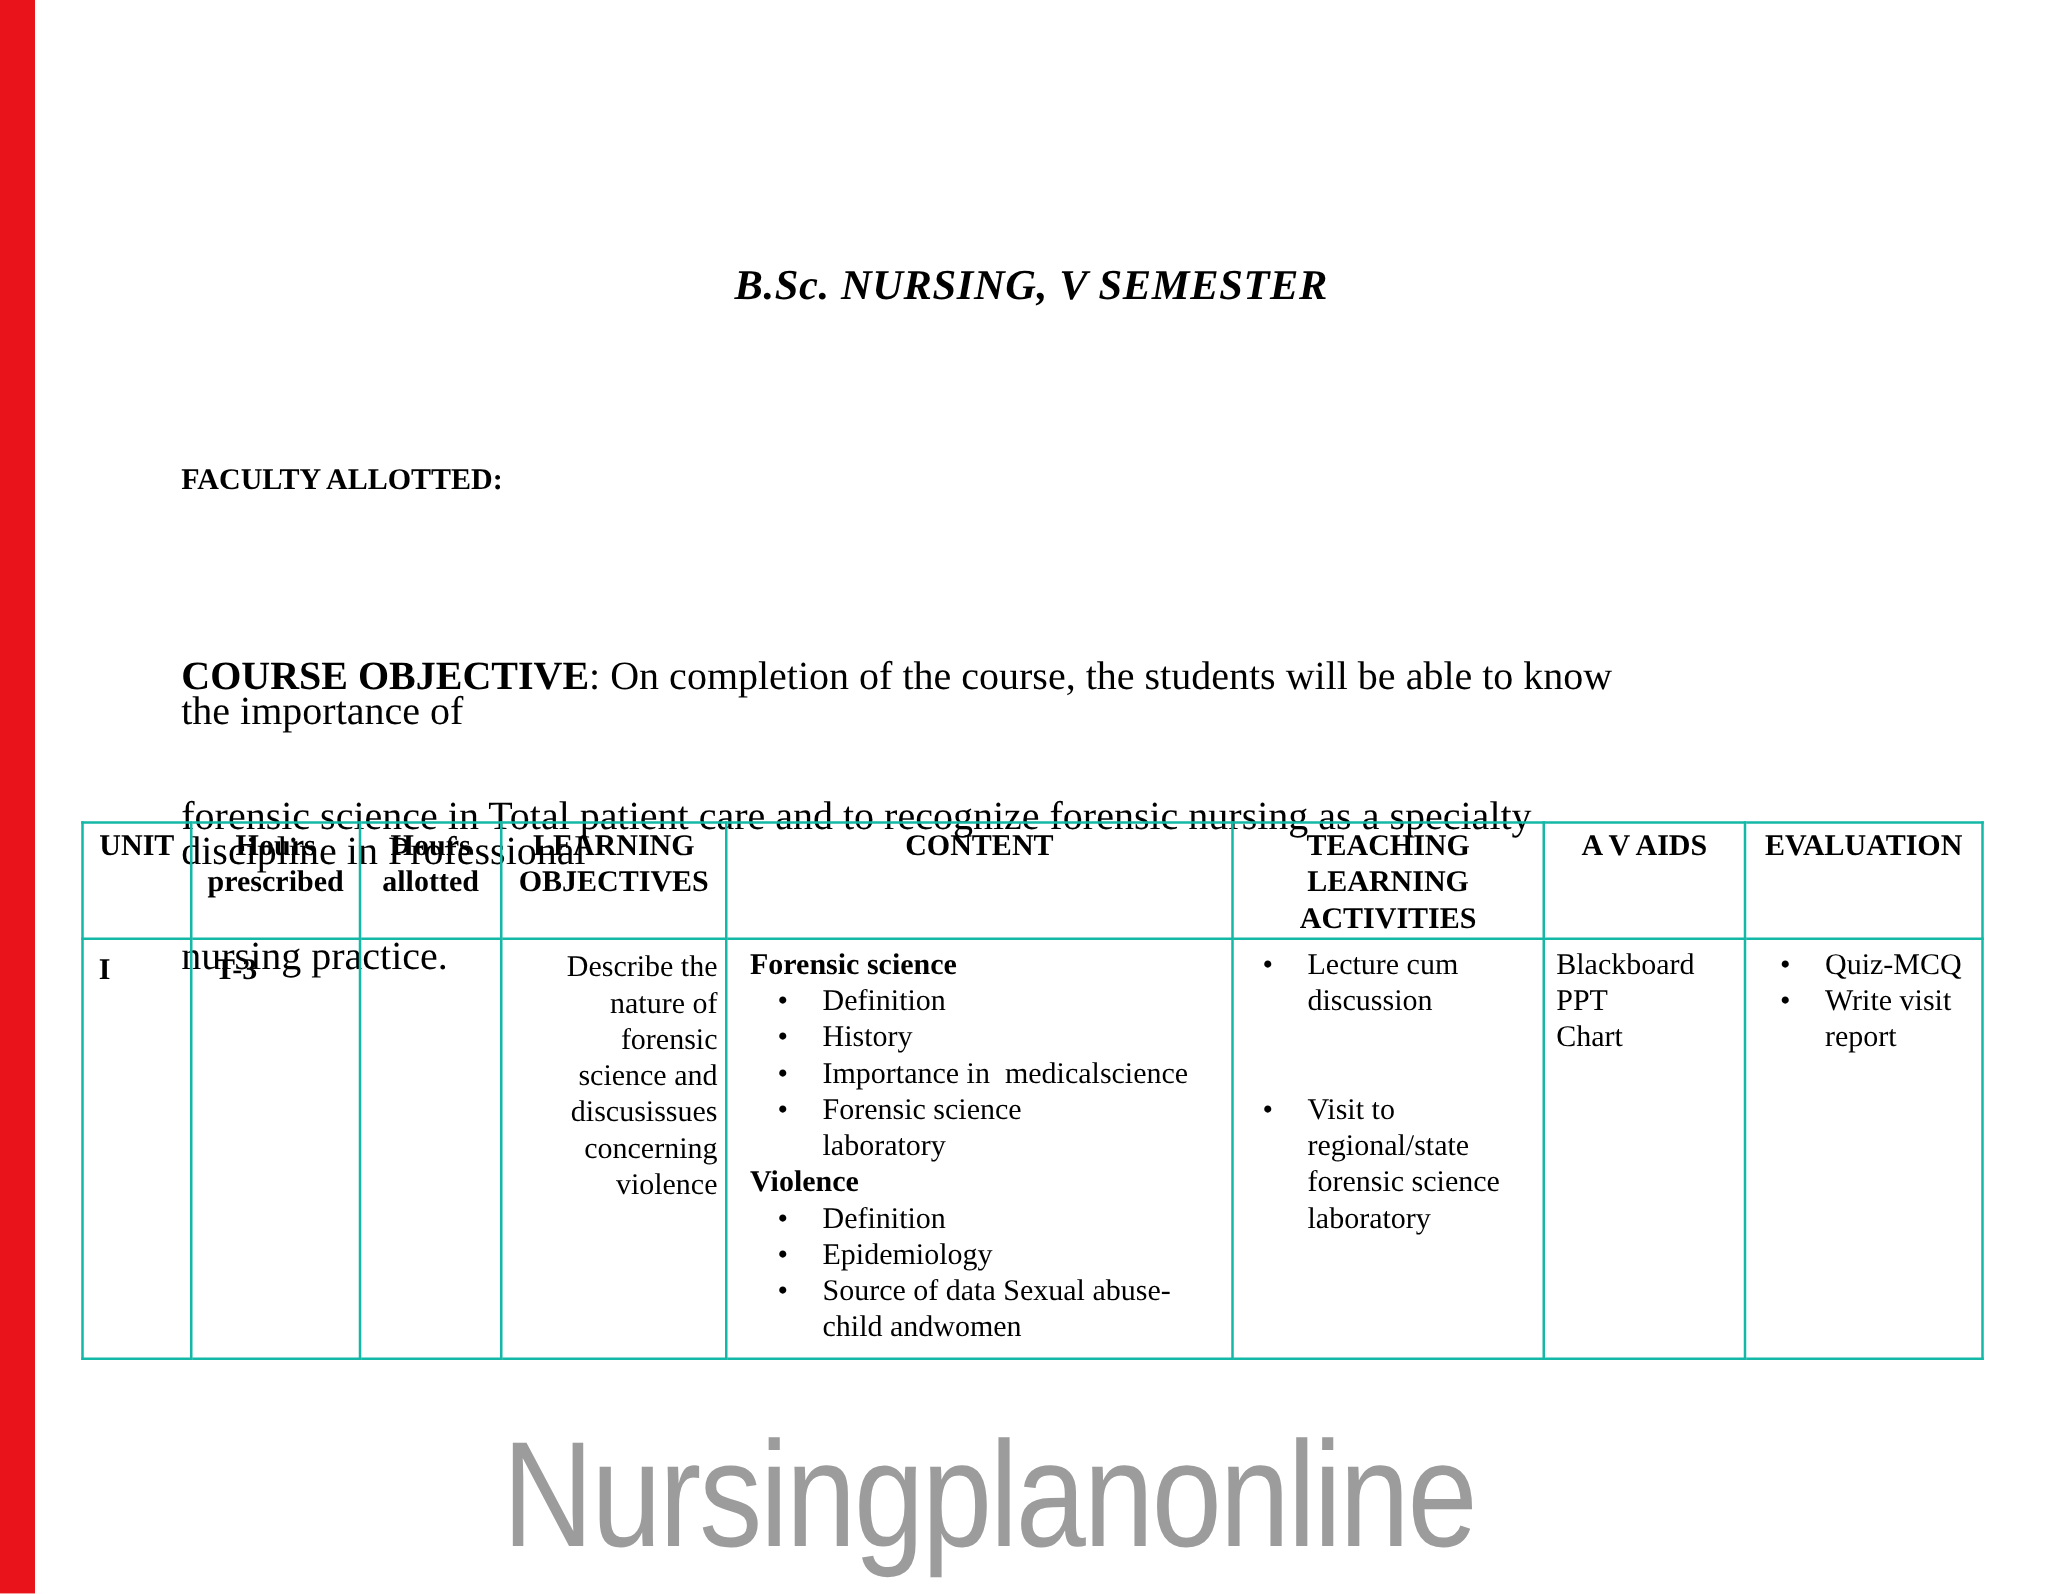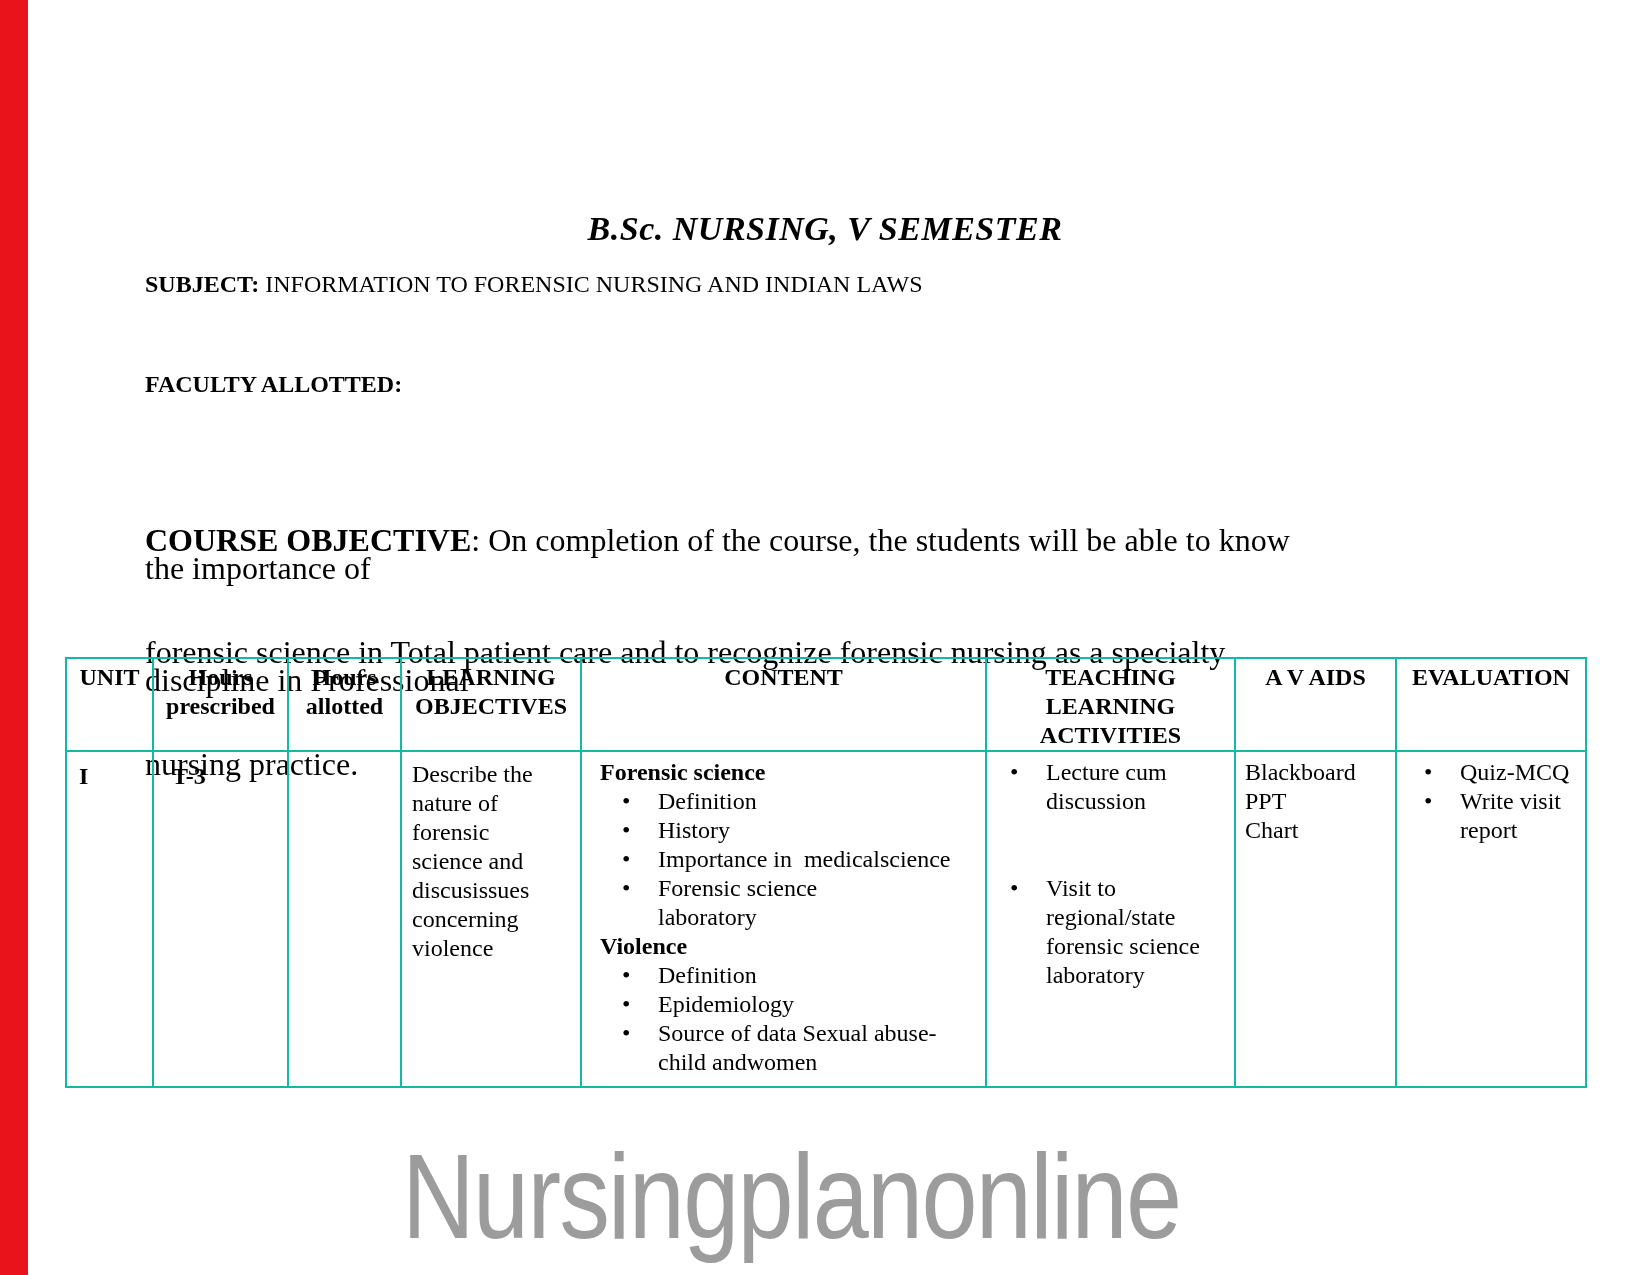--- a/index.html
+++ b/index.html
@@ -46,21 +46,21 @@
     overflow:hidden;
   }
   #plan-table tr.hdr td{
     font-weight:700;text-align:center;
     padding:4px 2px 0 2px;
     height:82px;
   }
   #plan-table tr.body td{height:324px;}
   td.c-unit{padding:10px 0 0 12px;font-weight:700;}
   td.c-hp{padding:10px 0 0 18px;font-weight:700;}
-  td.c-lo{padding:8px 6px 0 10px;}
+  td.c-lo{padding:8px 6px 0 10px;text-align:right;}
   td.c-content{padding:6px 6px 0 18px;}
   td.c-tla{padding:6px 4px 0 3px;}
   td.c-av{padding:6px 0 0 9px;}
   td.c-eval{padding:6px 6px 0 0;}
   .sec-head{font-weight:700;}
   .b-row{display:flex;align-items:flex-start;}
   .b-row .b-marker{flex:none;width:36px;}
   .b-row .b-text{flex:1;white-space:pre-wrap;}
   .ind-22{padding-left:22px;}
   .ind-20{padding-left:20px;}
@@ -80,21 +80,20 @@
 </style>
 </head>
 <body>
 
 <div id="page">
 
   <div id="left-strip"></div>
 
   <div id="title2" class="title">B.Sc. NURSING, V SEMESTER</div>
 
-  <div id="meta-subject" class="meta-line"><span class="lbl">SUBJECT:</span><span> INFORMATION TO FORENSIC NURSING AND INDIAN LAWS</span></div>
 
 
   <div id="meta-faculty" class="meta-line"><span class="lbl">FACULTY ALLOTTED:</span><span></span></div>
 
   <div id="objective">
     <div><span class="lbl">COURSE OBJECTIVE</span><span>: On completion of the course, the students will be able to know the importance of</span></div>
     <div>forensic science in Total patient care and to recognize forensic nursing as a specialty discipline in Professional</div>
     <div>nursing practice.</div>
   </div>
 

